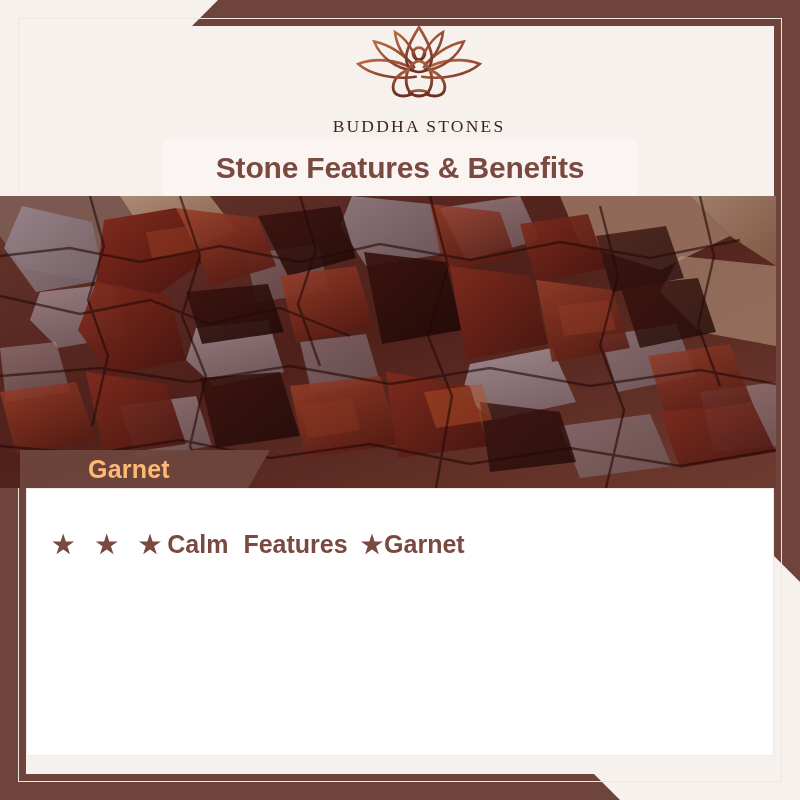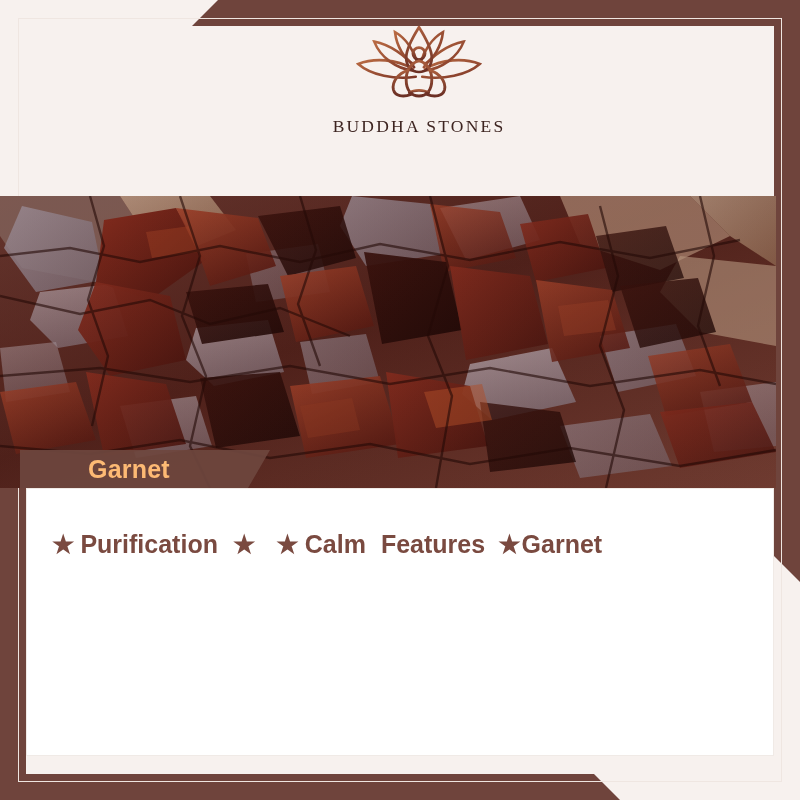--- a/index.html
+++ b/index.html
@@ -326,31 +326,33 @@
         <path d="M300 0 L 316 54 L 298 108 L 320 170"></path>
         <path d="M700 0 L 714 60 L 698 130 L 720 190"></path>
         <path d="M0 60 L 70 52 L 140 66 L 220 50 L 300 66 L 380 48 L 470 64 L 560 46 L 650 62 L 740 44"></path>
         <path d="M0 180 L 100 172 L 190 186 L 290 170 L 390 188 L 490 172 L 590 190 L 700 174 L 776 188"></path>
       </g>
 
       <rect width="776" height="292" fill="url(#dk)" opacity="0.12"></rect>
     </svg>
   </div>
 
+  <div class="title-banner">
+    <h1>Stone Features &amp; Benefits</h1>
+  </div>
 
   <div class="name-tag">
     <span>Garnet</span>
   </div>
 
   <div class="content-card"></div>
 
   <div class="features" id="feature-list">
       <div class="feature">
         <span class="star">★</span>
-        <span>Purification</span>
       </div>
       <div class="feature">
         <span class="star">★</span>
       </div>
       <div class="feature">
         <span class="star">★</span>
         <span>Calm</span>
       </div>
       <div class="feature no-star">
         <span>Features</span>

